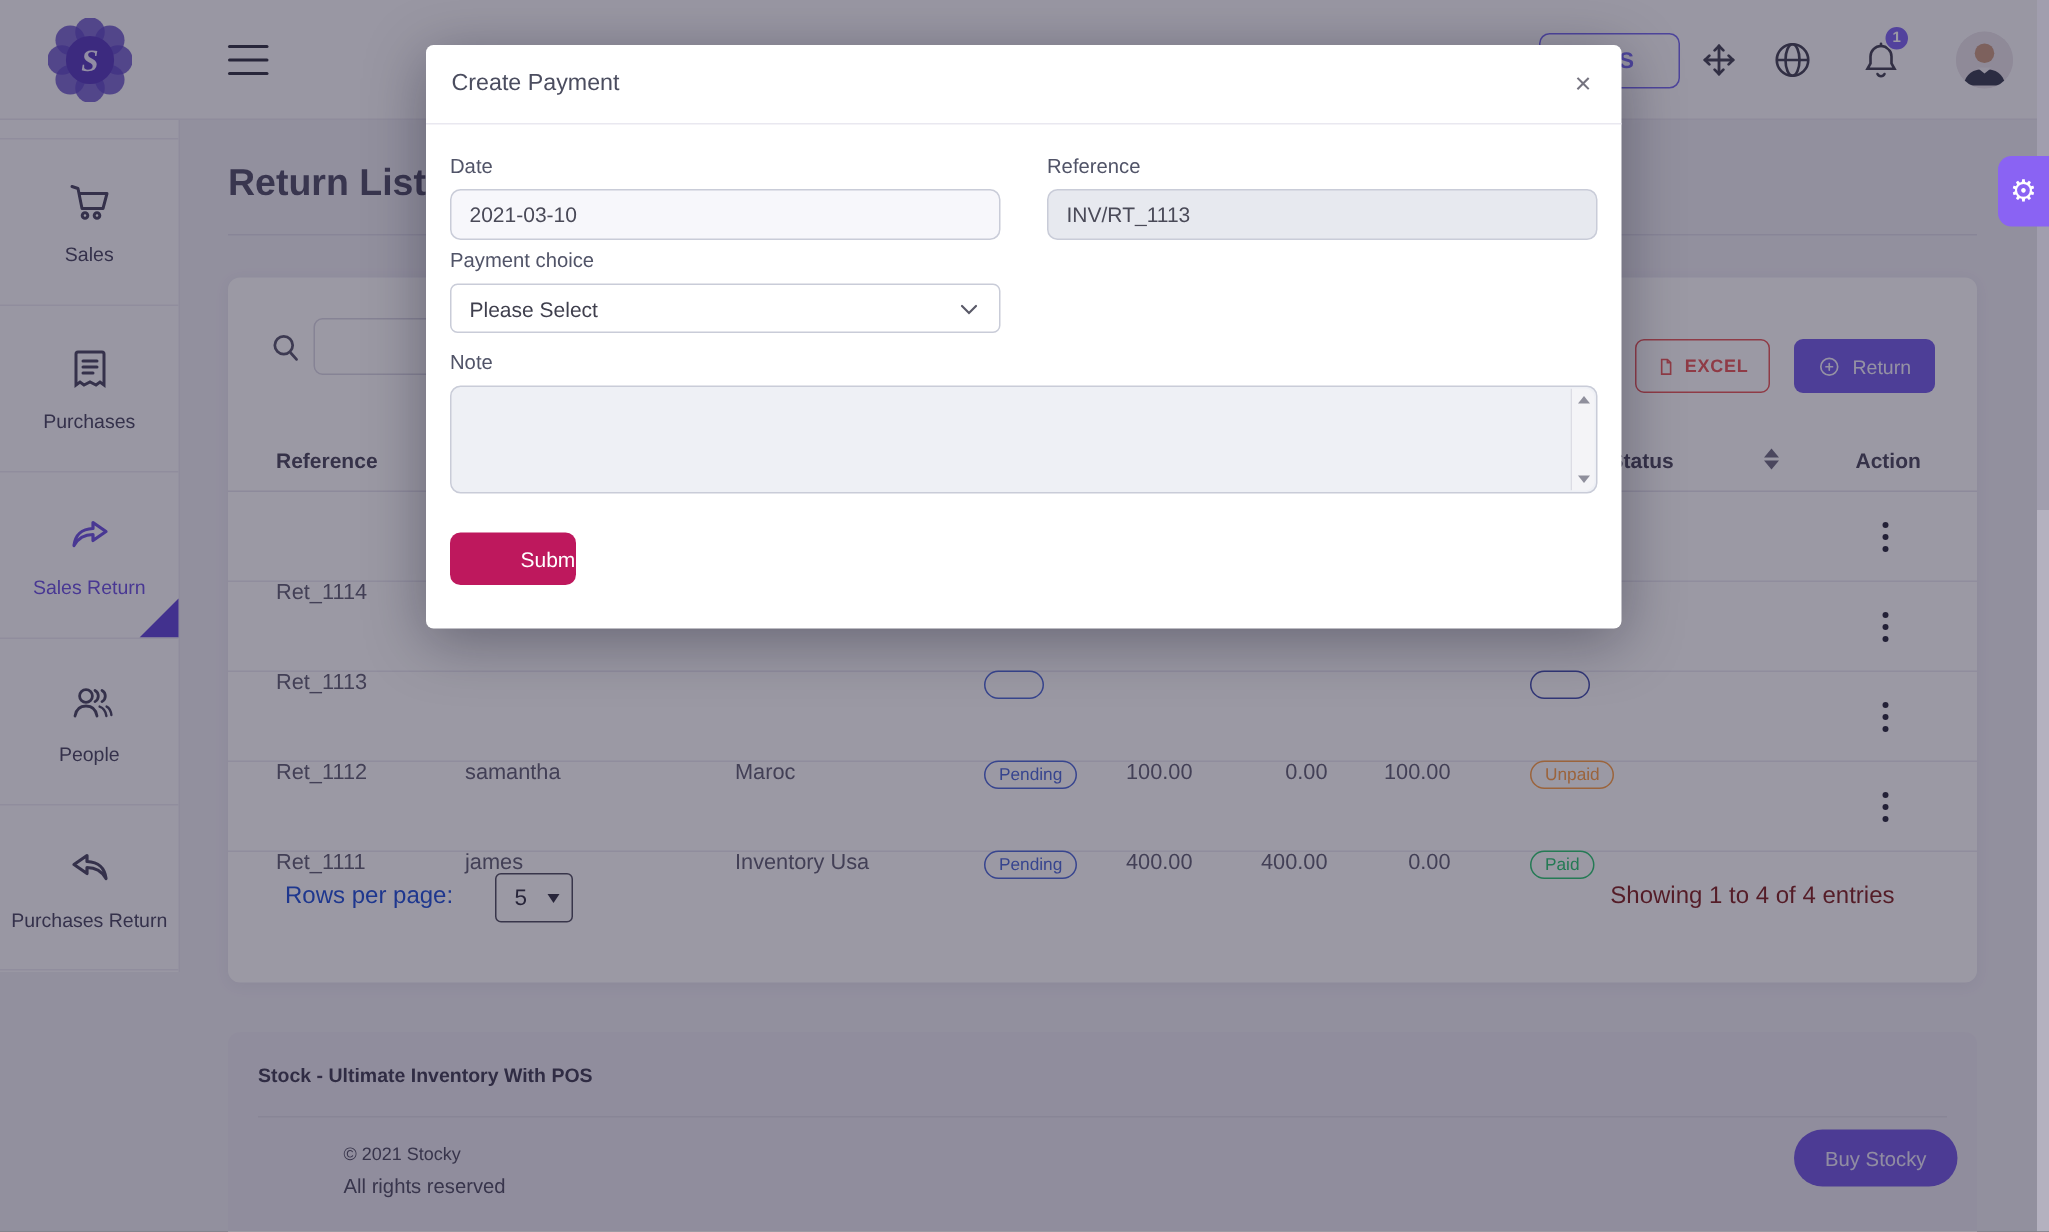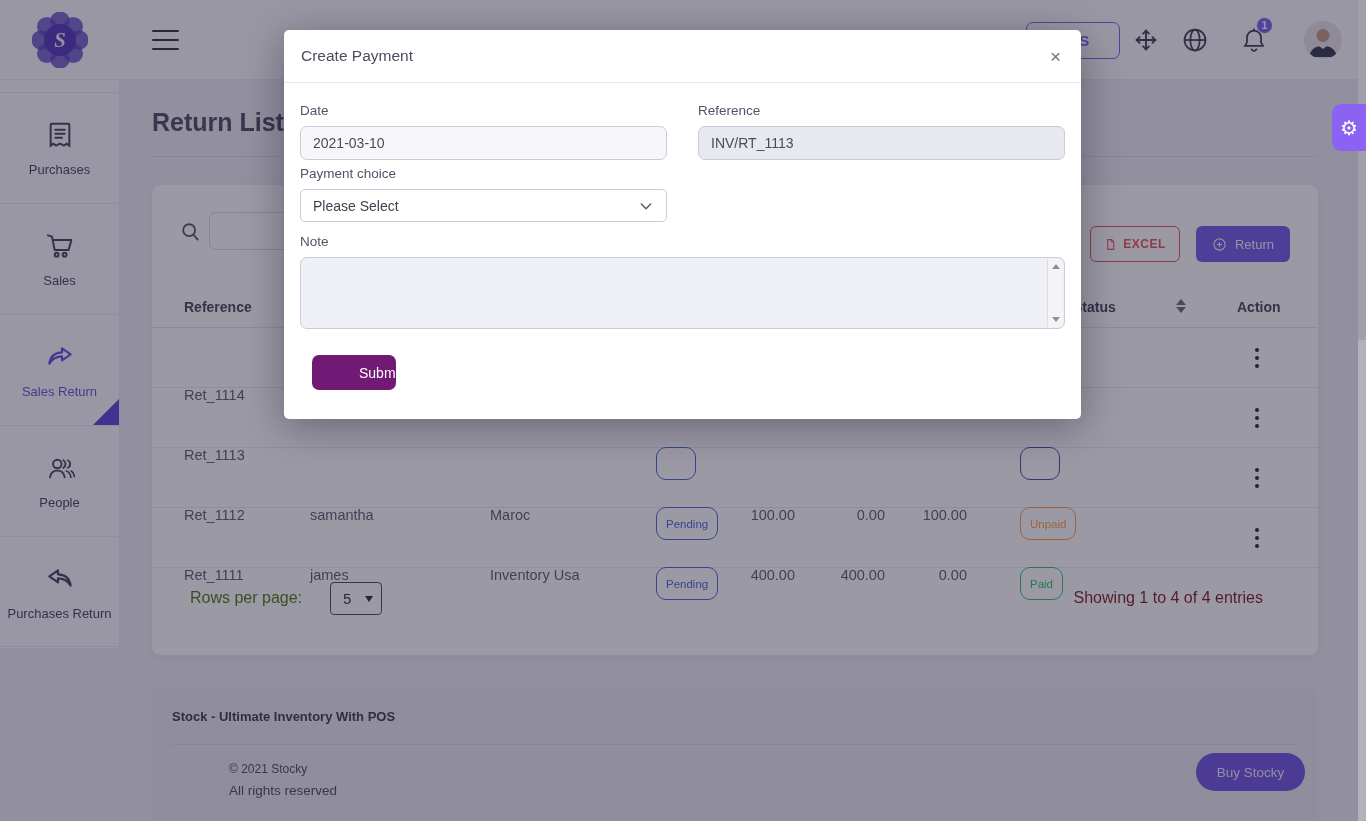--- a/index.html
+++ b/index.html
@@ -50,30 +50,30 @@
   .sort-icon .up { border-bottom:6px solid #6d6b80; }
   .sort-icon .dn { border-top:6px solid #6d6b80; }
 
   .trow { position:absolute; left:0; width:100%; height:60px; border-bottom:1px solid #eceaf3; font-size:14.5px; color:#5f5d72; }
   .r0 { top:143px; } .r1 { top:203px; } .r2 { top:263px; } .r3 { top:323px; }
   .trow span { position:absolute; top:21px;margin-top:38px; }
   .c-ref { left:32px; } .c-cust { left:158px; } .c-wh { left:338px; }
   .c-grand { left:560px; width:83px; text-align:right; }
   .c-paid  { left:650px; width:83px; text-align:right; }
   .c-due   { left:732px; width:83px; text-align:right; }
-  .badge { position:absolute; top:17px; display:inline-flex; align-items:center; justify-content:center; min-width:40px; height:33px; padding:0 9px; font-size:11.5px; border-radius:10px; border:1px solid; background:rgba(255,255,255,.06); }
+  .badge { position:absolute; top:17px; display:inline-flex; align-items:center; justify-content:center; min-width:40px; height:19px; padding:0 9px; font-size:11.5px; border-radius:10px; border:1px solid; background:rgba(255,255,255,.06); }
   .bd-status { left:504px; } .bd-pay { left:868px; }
   .badge.pending { color:#4a66d8; border-color:#4a66d8; }
   .badge.unpaid  { color:#ff9f43; border-color:#ff9f43; }
   .badge.paid    { color:#28c76f; border-color:#28c76f; }
   .badge.partial { color:#3f4cae; border-color:#3f4cae; }
   .kebab { position:absolute; left:1096px; top:16px; width:18px; height:28px; display:flex; flex-direction:column; align-items:center; justify-content:center; gap:3.5px; cursor:pointer; background:none; border:none; }
   .kebab i { width:4.5px; height:4.5px; border-radius:50%; background:#26253a; }
 
-  .rpp-label { position:absolute; left:38px; top:404px; font-size:16px; color:#4d7c0f; }
+  .rpp-label { position:absolute; left:38px; top:404px; font-size:16px; color:#1d4ed8; }
   .rpp-select { position:absolute; left:178px; top:397px; width:52px; height:33px; border:1.5px solid #4c4a5c; border-radius:4px; background:#fff; font-size:15px; color:#2e2d3e; display:flex; align-items:center; justify-content:space-between; padding:0 8px 0 12px; cursor:pointer; }
   .rpp-select .chv { width:0; height:0; border-left:4.5px solid transparent; border-right:4.5px solid transparent; border-top:6px solid #2e2d3e; }
   .showing { position:absolute; right:55px; top:404px; font-size:16px; color:#7f1d1d; }
 
   
   .footer { position:absolute; left:152px; top:688px; width:1166px; height:200px; background:#eceaf2; border-radius:8px; z-index:1; }
   .f-title { position:absolute; left:20px; top:21px; font-size:13px; font-weight:bold; color:#3c3a50; }
   .f-div { position:absolute; left:20px; right:20px; top:56px; height:1px; background:#dcdae5; }
   .f-copy { position:absolute; left:77px; top:74px; font-size:12px; color:#4c4a60; }
   .f-rights { position:absolute; left:77px; top:95px; font-size:13.5px; color:#4c4a60; }
@@ -95,21 +95,21 @@
   .m-label { font-size:13.5px; color:#515468; margin:6px 0 8px 0; }
   .m-input { width:100%; height:33px; border:1px solid #c9ccd8; border-radius:7px; padding:16px 12px; font-size:14px; color:#4a4a58; background:#f7f7fb; font-family:inherit; }
   .m-input.disabled { background:#e7e9ef; }
   .m-select { width:100%; height:33px; border:1px solid #c9ccd8; border-radius:5px; background:#fff; display:flex; align-items:center; justify-content:space-between; padding:0 12px; font-size:14px; color:#3f3f4d; cursor:pointer; }
   .m-select svg { width:16px; height:16px; color:#5a5a68; }
   .m-note { position:relative; margin-top:7px; height:72px; border:1px solid #c9ccd8; border-radius:7px; background:#eef0f5; }
   .m-note .scroll { position:absolute; top:1px; right:1px; bottom:1px; width:16px; background:#f4f4f7; border-left:1px solid #dcdce4; border-radius:0 6px 6px 0; }
   .m-note .scroll i { position:absolute; left:4px; width:0; height:0; border-left:4px solid transparent; border-right:4px solid transparent; }
   .m-note .scroll .au { top:5px; border-bottom:5px solid #8f8f9c; }
   .m-note .scroll .ad { bottom:5px; border-top:5px solid #8f8f9c; }
-  .m-submit { margin:26px 0 0 12px; width:84px; height:35px; background:#701a75; color:#fff; border:none; border-radius:7px; font-size:14px; cursor:pointer; font-family:inherit;padding-left:47px; }
+  .m-submit { margin:26px 0 0 0; width:84px; height:35px; background:#be185d; color:#fff; border:none; border-radius:7px; font-size:14px; cursor:pointer; font-family:inherit;padding-left:47px; }
 </style>
 </head>
 <body>
 
 <div class="screen">
 
   <div class="topbar">
     <div class="logo">
       <svg viewBox="0 0 54 54">
         <g fill="#5b44c4" fill-opacity="0.8">
@@ -165,33 +165,33 @@
         <circle cx="19" cy="19" r="19" fill="#e9e3ea"></circle>
         <circle cx="19" cy="14.5" r="6.5" fill="#c89a7e"></circle>
         <path d="M5 36c1.5-8 6.5-11 14-11s12.5 3 14 11z" fill="#343a4e"></path>
         <path d="M14 24l5 4 5-4" fill="#f2f0f4"></path>
       </svg>
     </div>
   </div>
 
   <nav class="sidebar">
     <div class="side-item">
-      <svg viewBox="0 0 24 24" fill="none" stroke="currentColor" stroke-width="1.5" stroke-linecap="round">
-        <path d="M6 3.5h12a1 1 0 0 1 1 1V20l-2-1.5-2 1.5-3-1.5L9 20l-2-1.5L5 20V4.5a1 1 0 0 1 1-1z"></path>
-        <path d="M8.5 8h7M8.5 11h7M8.5 14h5"></path>
-      </svg>
-      <span>Purchases</span>
-    </div>
-    <div class="side-item">
       <svg viewBox="0 0 24 24" fill="none" stroke="currentColor" stroke-width="1.5" stroke-linecap="round" stroke-linejoin="round">
         <path d="M3 4l3 1 2 10h10.5l2-7.5H7"></path>
         <circle cx="9.5" cy="18.5" r="1.4"></circle>
           <circle cx="15.5" cy="18.5" r="1.4"></circle>
       </svg>
       <span>Sales</span>
+    </div>
+    <div class="side-item">
+      <svg viewBox="0 0 24 24" fill="none" stroke="currentColor" stroke-width="1.5" stroke-linecap="round">
+        <path d="M6 3.5h12a1 1 0 0 1 1 1V20l-2-1.5-2 1.5-3-1.5L9 20l-2-1.5L5 20V4.5a1 1 0 0 1 1-1z"></path>
+        <path d="M8.5 8h7M8.5 11h7M8.5 14h5"></path>
+      </svg>
+      <span>Purchases</span>
     </div>
     <div class="side-item active">
       <svg viewBox="0 0 24 24" fill="none" stroke="currentColor" stroke-width="1.6" stroke-linejoin="round">
         <path d="M13.5 5.5L20 10l-6.5 4.5v-3C9 11.5 6 13.5 4 17c.7-5.5 3.5-8.2 9.5-8.5z"></path>
       </svg>
       <span>Sales Return</span>
       <i class="corner"></i>
     </div>
     <div class="side-item">
       <svg viewBox="0 0 24 24" fill="none" stroke="currentColor" stroke-width="1.4" stroke-linecap="round">

